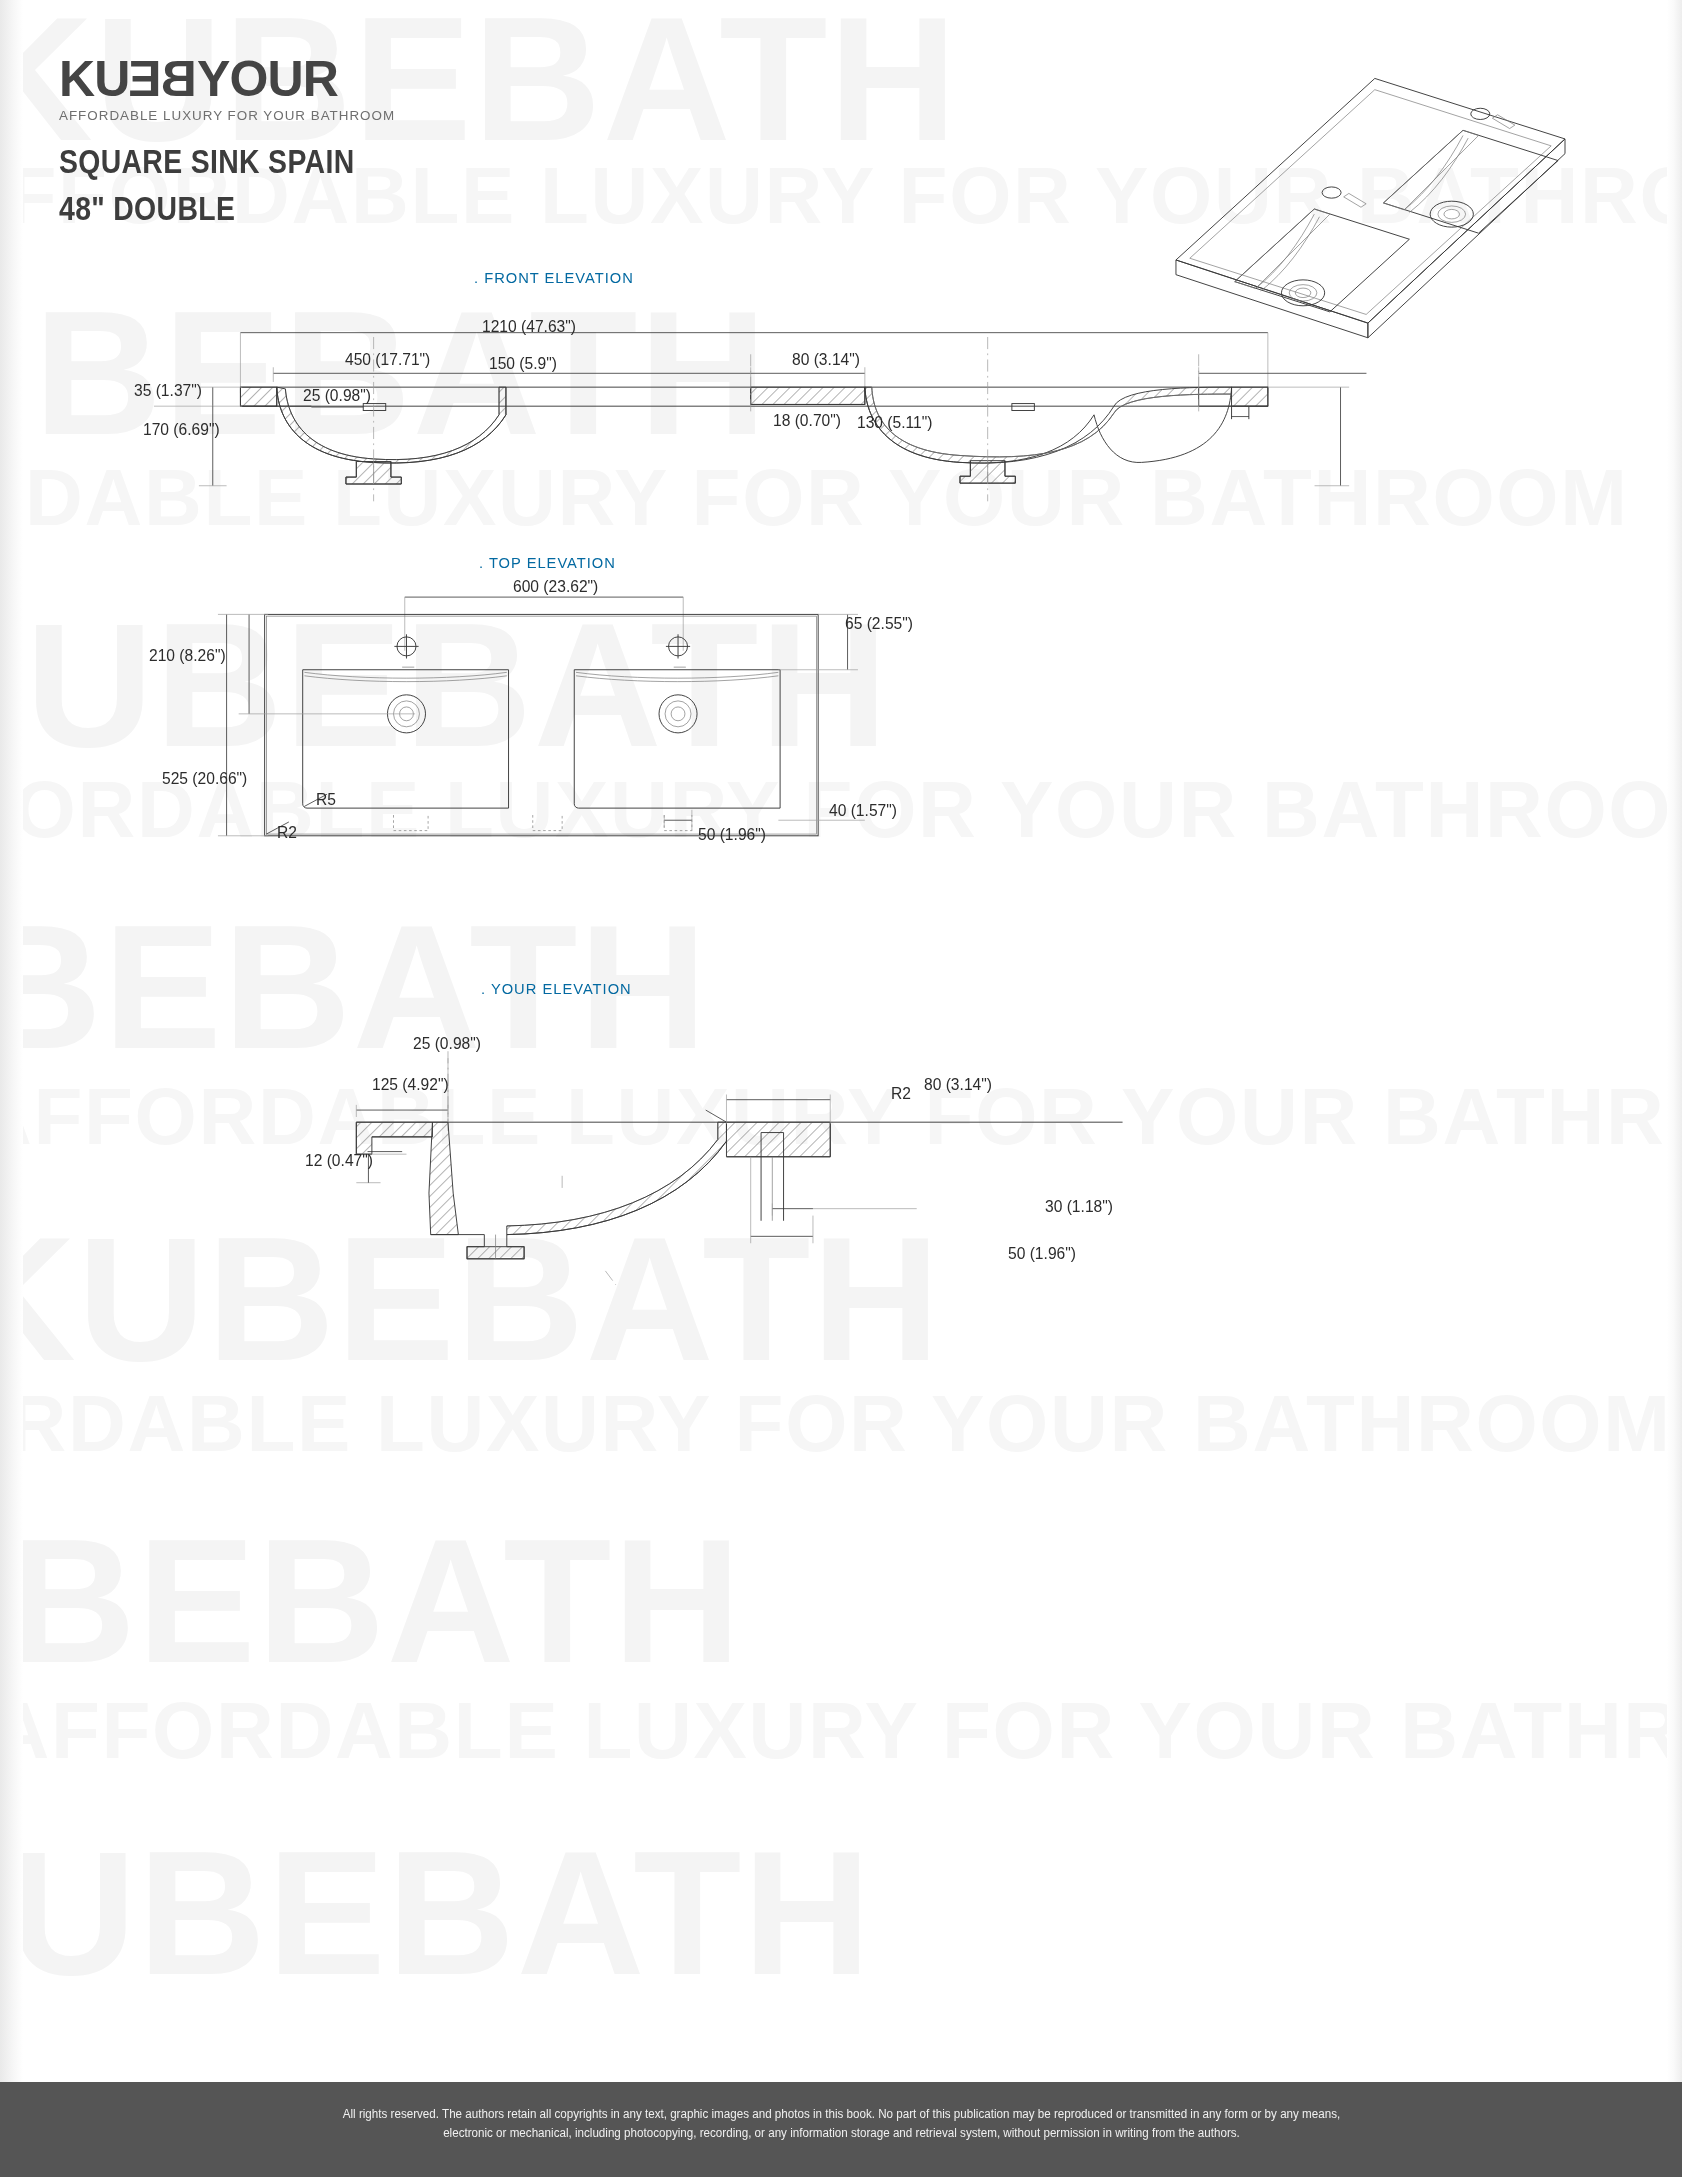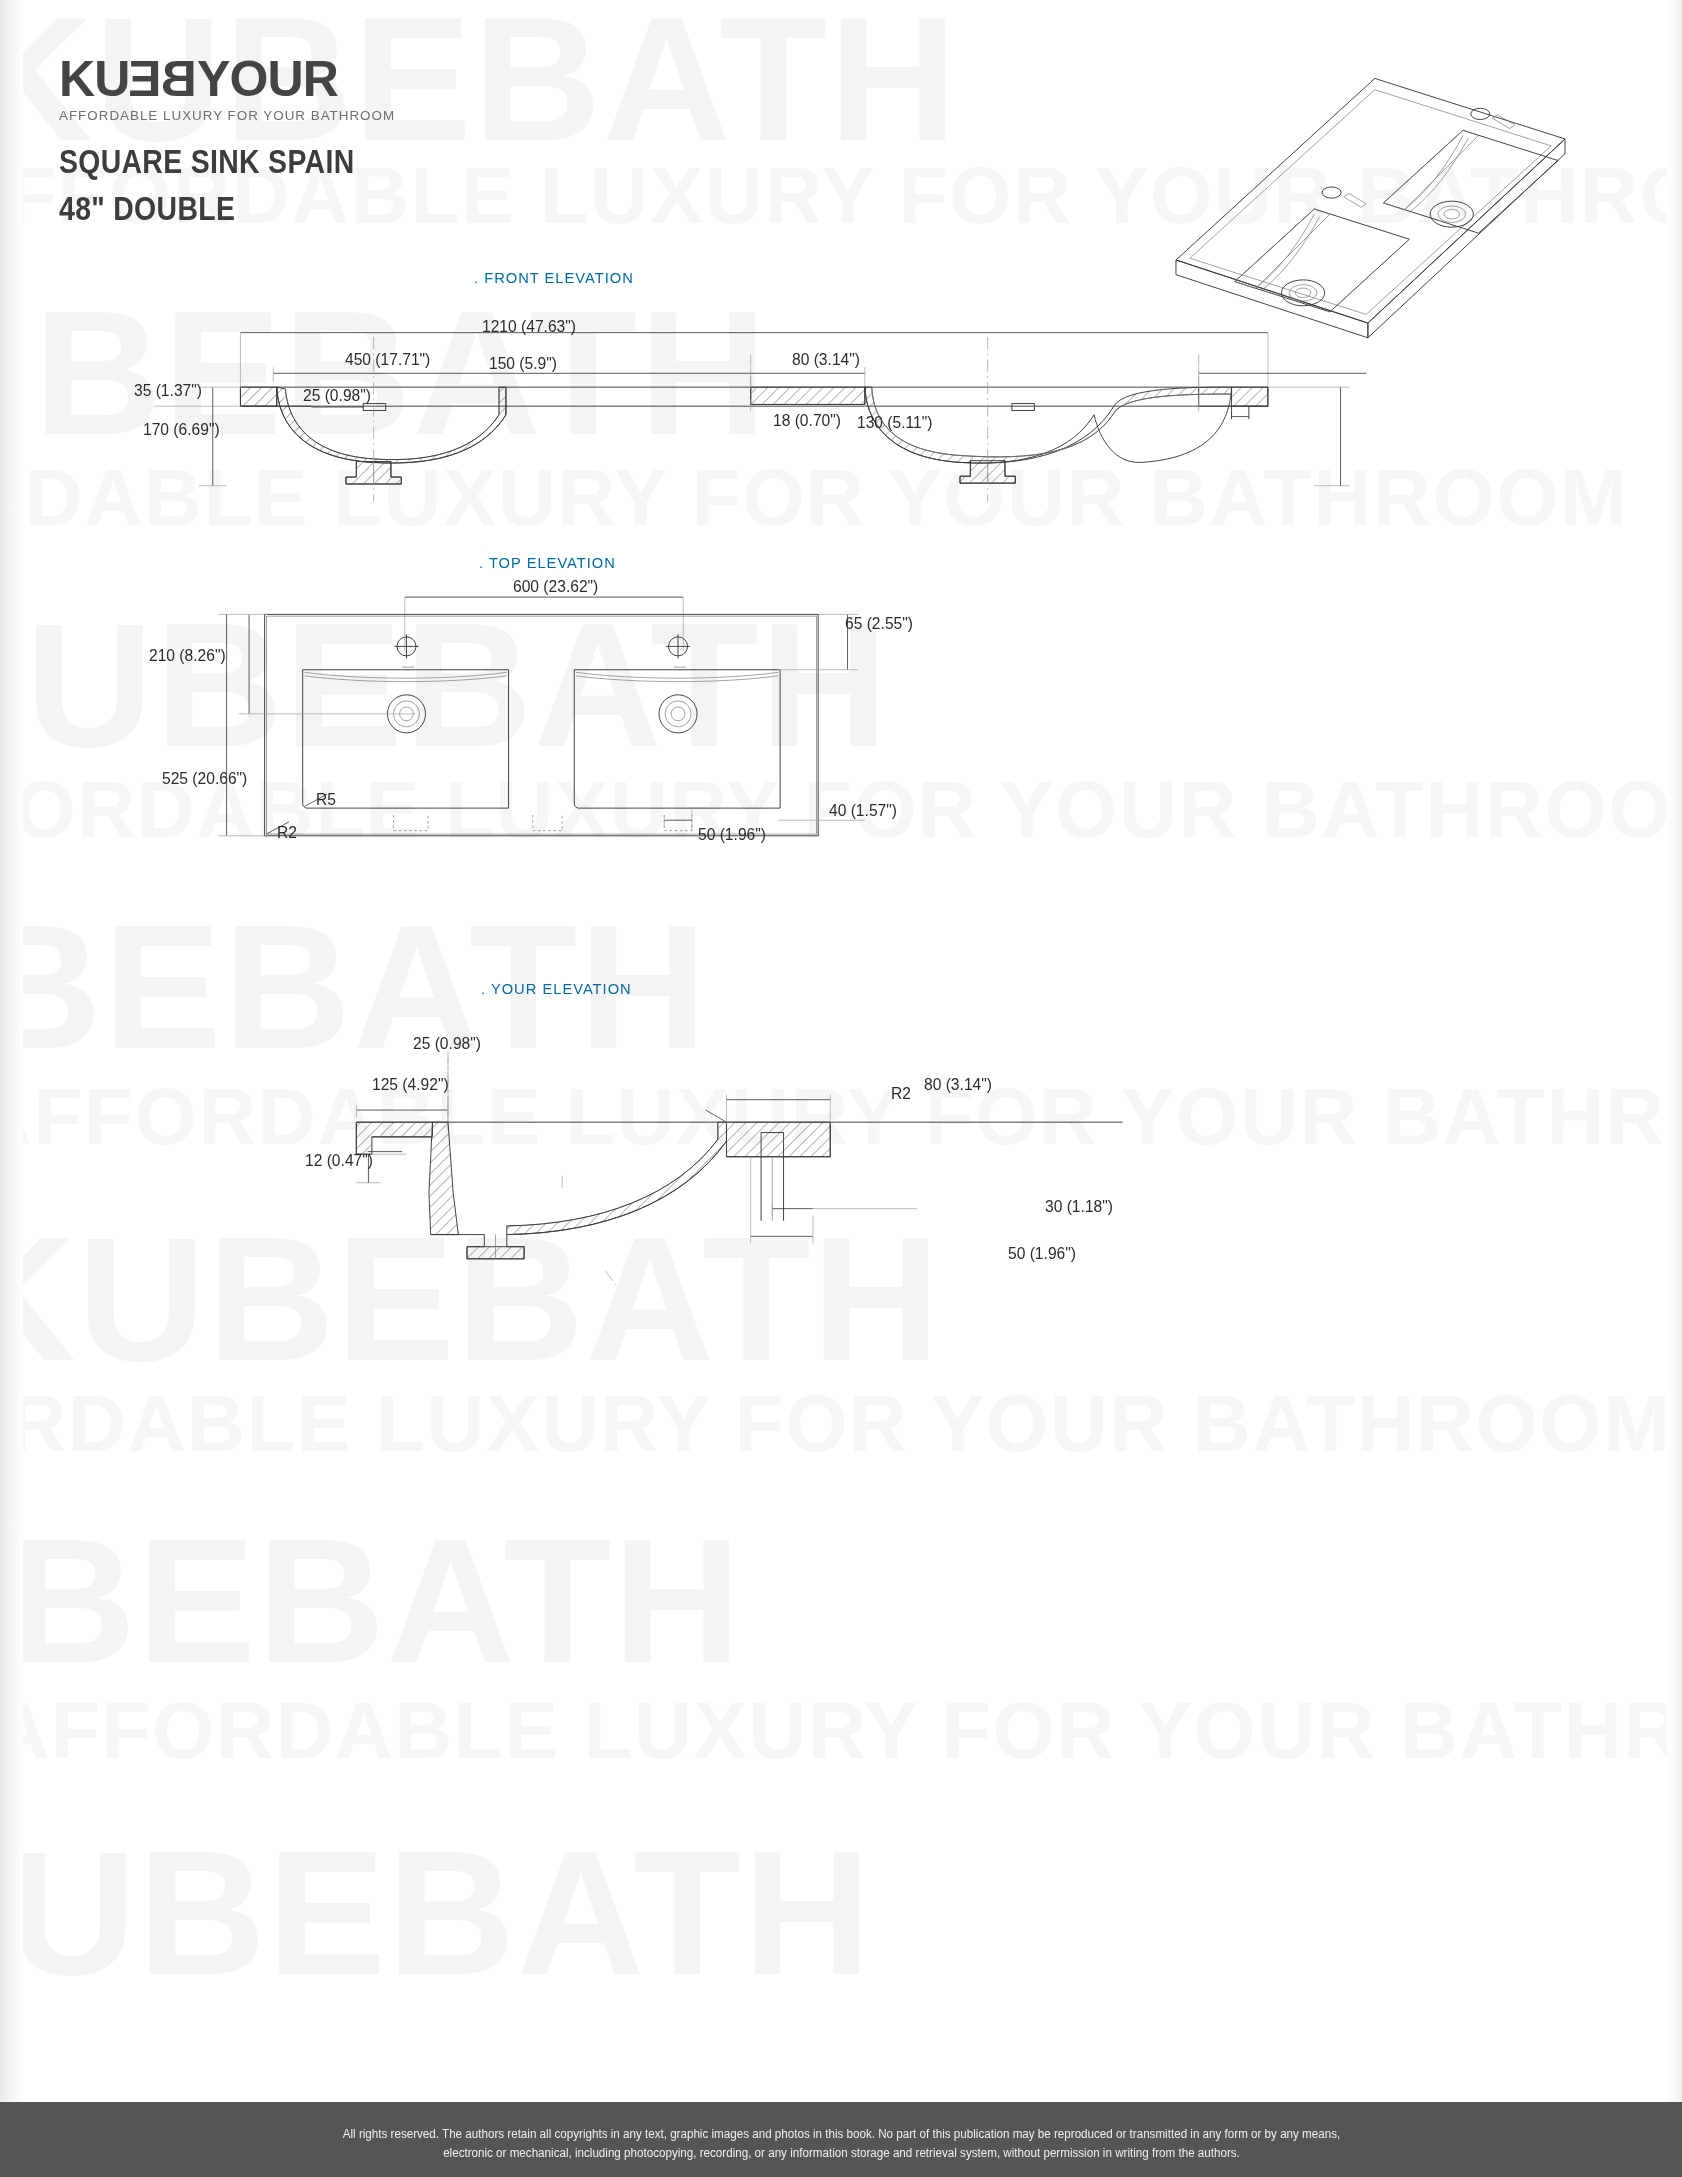--- a/index.html
+++ b/index.html
@@ -45,21 +45,21 @@
   svg{position:absolute;overflow:visible;}
   .ln{stroke:#3a3a3a;stroke-width:1.1;fill:none;}
   .thin{stroke:#7a7a7a;stroke-width:.8;fill:none;}
   .ctr{stroke:#9a9a9a;stroke-width:.8;fill:none;stroke-dasharray:14 5 2 5;}
   .dash{stroke:#8d8d8d;stroke-width:.9;fill:none;stroke-dasharray:3 3;}
   .dimline{stroke:#2f2f2f;stroke-width:.9;fill:none;}
   .ext{stroke:#9e9e9e;stroke-width:.8;fill:none;}
   .hatchfill{fill:url(#hch);stroke:#3a3a3a;stroke-width:1.1;}
 
   
-  .footer{position:absolute;left:0;bottom:0;width:1683px;height:75px;
+  .footer{position:absolute;left:0;bottom:0;width:1683px;height:95px;
           background:#555555;}
   .footer-txt{position:absolute;left:0;top:22.5px;width:1683px;text-align:center;
               color:#f0f0f0;font-size:12.5px;line-height:19px;
               font-family:"Liberation Sans",sans-serif;transform:scaleX(.93);}
 </style>
 </head>
 <body>
 
 <div class="page">
 

